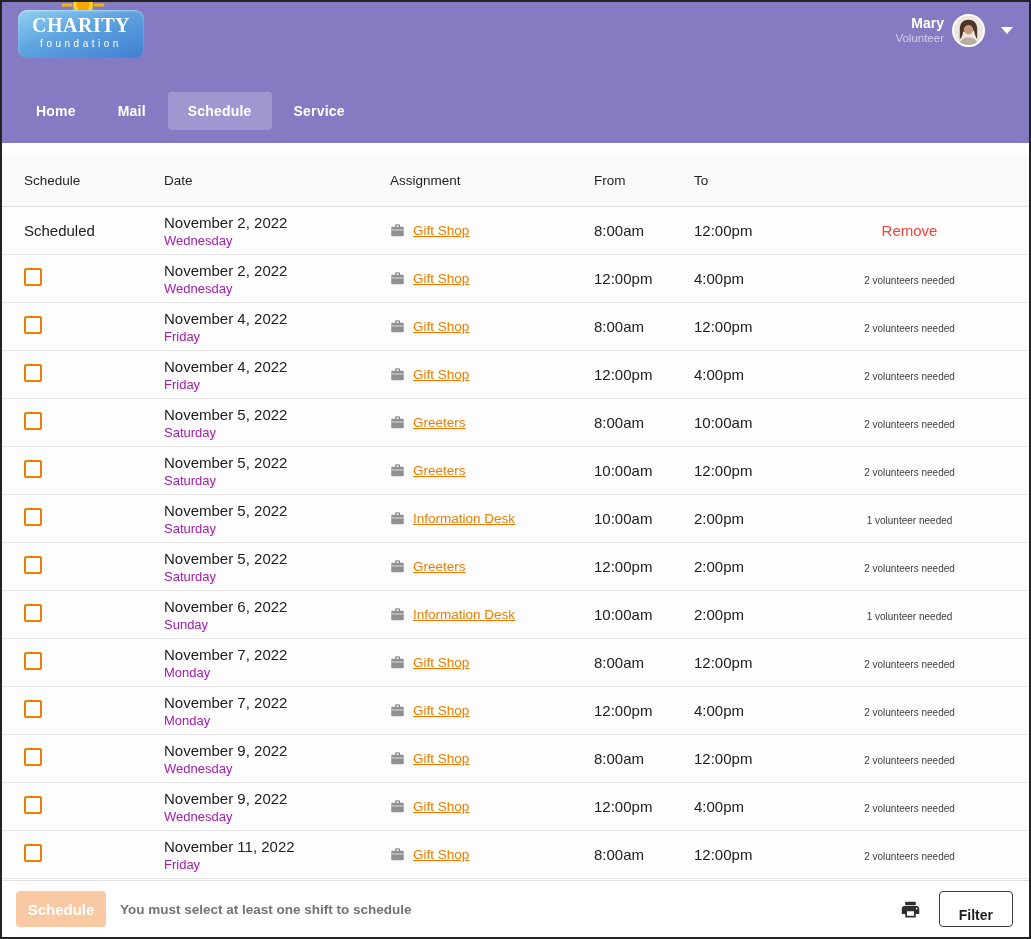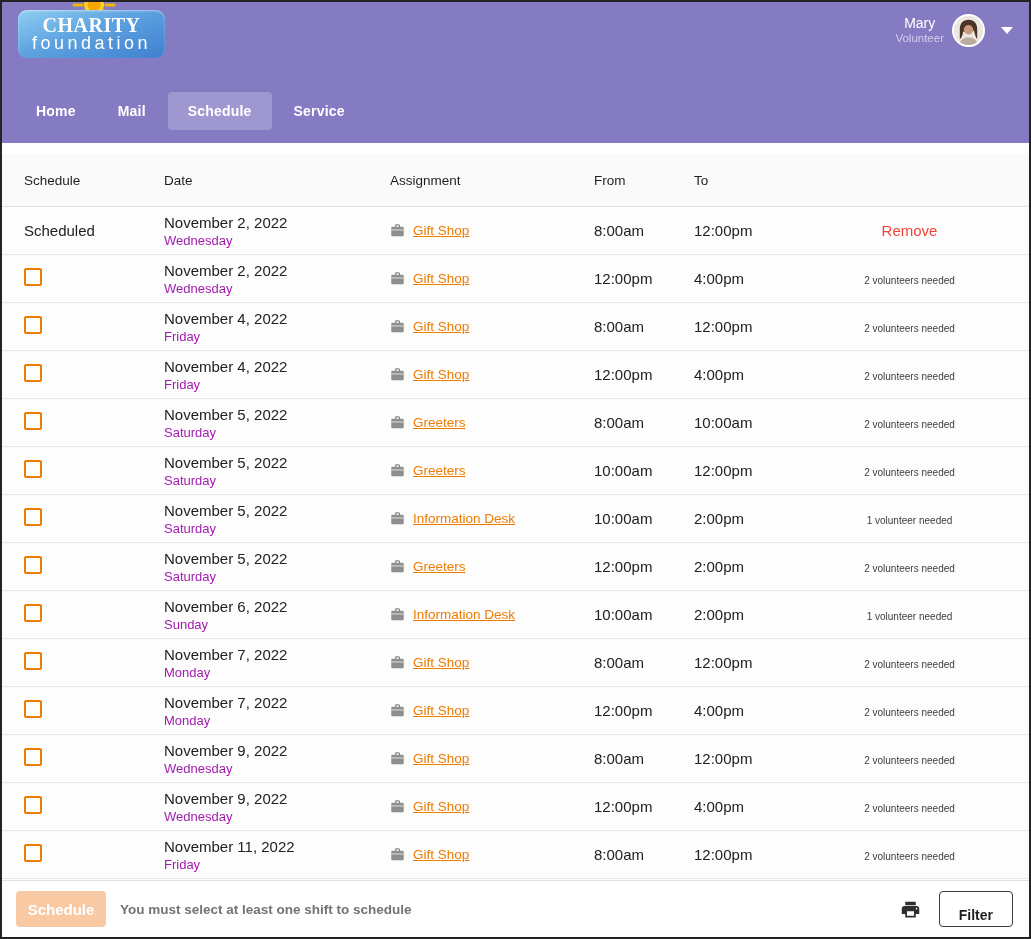--- a/index.html
+++ b/index.html
@@ -15,25 +15,25 @@
   .topbar-row1 { display:flex; justify-content:space-between; align-items:flex-start; padding:8px 16px 0 16px; height:90px; }
 
   .logo { position:relative; cursor:pointer; }
   .sun { position:absolute; left:50%; top:-29px; transform:translateX(-46%); }
   .logo-box {
     position:relative; background:linear-gradient(160deg,#8fd0f2 0%,#5ea3e0 45%,#3f7fd0 100%);
     border-radius:9px; padding:5px 14px 7px 14px; text-align:center; min-width:108px;
     box-shadow:inset 0 1px 2px rgba(255,255,255,.5);
   }
   .logo-title { font-family:"Liberation Serif", serif; color:#fff; font-weight:700; font-size:20px; letter-spacing:.5px; line-height:21px; }
-  .logo-sub { color:#fff; font-size:18px; letter-spacing:3.5px; line-height:15px; }
+  .logo-sub { color:#fff; font-size:10px; letter-spacing:3.5px; line-height:15px; }
 
   .user { display:flex; align-items:center; gap:8px; margin-top:4px; cursor:pointer; }
   .user-text { text-align:right; line-height:15px; }
-  .user-name { color:#fff; font-weight:400; font-size:14px;text-align:center; }
+  .user-name { color:#fff; font-weight:700; font-size:14px; }
   .user-role { color:#d4cfe9; font-size:11.5px; }
   .avatar { width:33px; height:33px; border-radius:50%; border:2px solid #fff; overflow:hidden; background:#e8e2da; flex:0 0 auto; }
   .caret { width:0; height:0; border-left:6px solid transparent; border-right:6px solid transparent; border-top:7px solid #fff; margin-left:8px; }
 
   .nav { display:flex; padding-left:14px; gap:2px; }
   .tab {
     color:#fff; font-size:14px; font-weight:700; padding:11px 20px; border-radius:4px;
     text-decoration:none; cursor:pointer; letter-spacing:.2px;
   }
   .tab.active { background:rgba(255,255,255,.22); }

